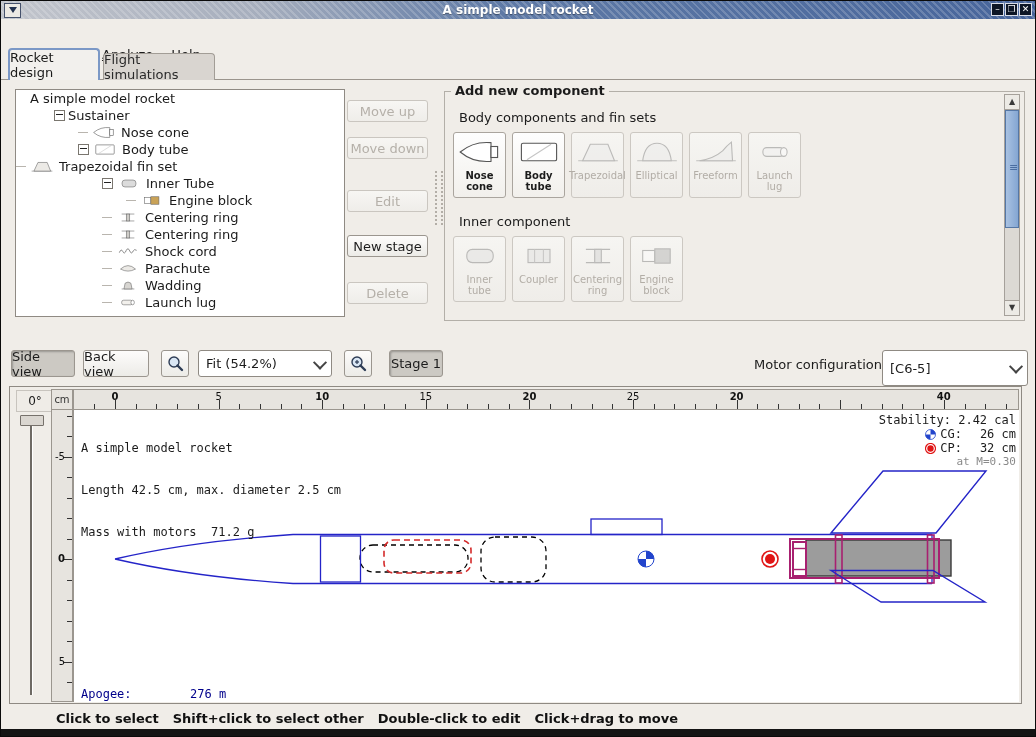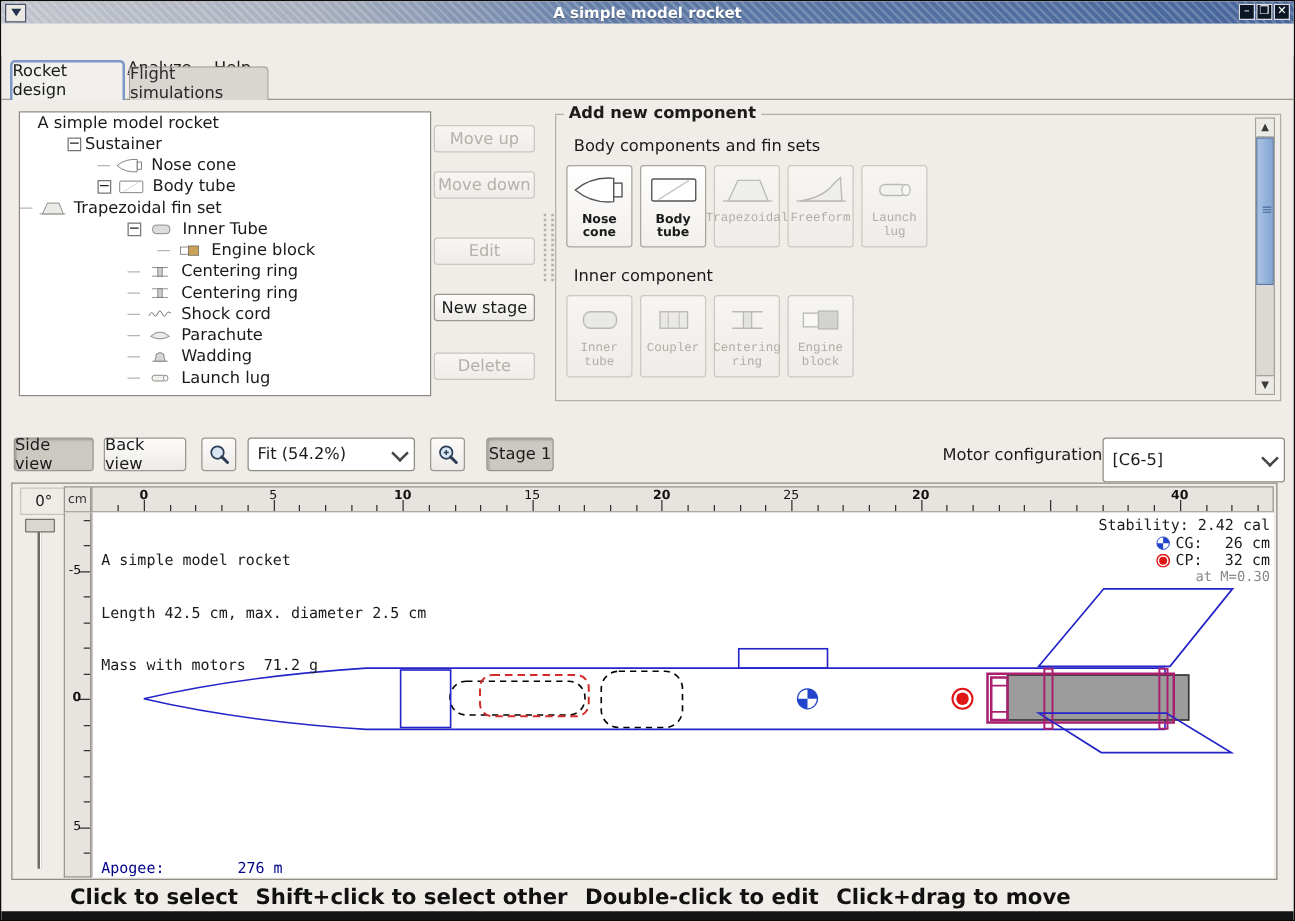--- a/index.html
+++ b/index.html
@@ -57,21 +57,21 @@
     border:1px solid #b3afa8;}
   #addcomp-title{position:absolute;left:6px;top:-9px;background:#f0ede8;padding:0 4px;
     font-size:13px;font-weight:bold;}
   .section-label{position:absolute;left:14px;font-size:13px;}
   .comp-row{position:absolute;left:8px;display:flex;gap:6px;}
   .comp-btn{width:53px;height:66px;box-sizing:border-box;border:1px solid #aaa59e;border-radius:3px;
     background:linear-gradient(#fefefe,#f2f0ec);display:flex;flex-direction:column;align-items:center;
     justify-content:flex-start;padding-top:4px;}
   .comp-btn .comp-icon{width:44px;height:30px;}
   .comp-btn .comp-label{font-size:10px;font-weight:bold;text-align:center;line-height:11px;margin-top:3px;}
-  .comp-btn.disabled{border-color:#ccc8c2;background:linear-gradient(#f6f5f2,#efede9);font-family:Liberation Mono, monospace;}
+  .comp-btn.disabled{border-color:#ccc8c2;background:linear-gradient(#f6f5f2,#efede9);}
   .comp-btn.disabled .comp-label{color:#b2ada6;font-weight:normal;}
   .comp-btn.disabled .comp-icon{opacity:.4;filter:grayscale(1);}
   
   #vscroll{position:absolute;right:4px;top:2px;width:16px;height:222px;background:#dcd9d4;
     border:1px solid #a5a09a;box-sizing:border-box;}
   .scroll-arrow{position:absolute;left:0;width:14px;height:14px;background:#eceae5;
     border-bottom:1px solid #a5a09a;text-align:center;font-size:8px;line-height:14px;color:#3a3a3a;}
   #vscroll .down{bottom:0;border-top:1px solid #a5a09a;border-bottom:none;}
   #scroll-thumb{position:absolute;left:0;top:15px;width:14px;height:118px;
     background:linear-gradient(to right,#a9c2e2,#84a6d2);border:1px solid #5577a5;box-sizing:border-box;}
@@ -113,21 +113,21 @@
   #stab-block{position:absolute;right:3px;top:3px;font-size:12px;line-height:14px;text-align:right;}
   .stab-row{display:flex;justify-content:flex-end;align-items:center;gap:4px;white-space:pre;}
   .stab-val{display:inline-block;width:50px;text-align:right;}
   #mach-note{color:#8a8a8a;font-size:11px;}
   #flight-block{position:absolute;left:7px;top:249px;font-size:12px;line-height:14px;
     color:#00008b;white-space:pre;}
   #flight-block .fl{display:inline-block;width:109px;}
   
   #statusbar{position:absolute;left:0;top:706px;width:100%;height:22px;display:flex;
     align-items:center;padding-left:55px;gap:14px;box-sizing:border-box;}
-  #statusbar span{font-size:17px;font-weight:bold;color:#111;}
+  #statusbar span{font-size:13px;font-weight:bold;color:#111;}
   #bottom-strip{position:absolute;left:0;bottom:0;width:100%;height:7px;background:#141414;}
 </style>
 </head>
 <body>
 
 <div id="window">
 
   <div id="titlebar">
     <div class="stripes"></div>
     <div id="app-icon">
@@ -273,20 +273,27 @@
               <line x1="9" y1="20" x2="31" y2="6" stroke="#c5c5c5"></line>
             </svg></span>
           <span class="comp-label">Body tube</span>
         </div>
         <div class="comp-btn disabled">
           <span class="comp-icon"><svg width="44" height="30" viewBox="0 0 40 26" preserveAspectRatio="xMidYMid meet">
               <line x1="2" y1="21" x2="38" y2="21" stroke="#777"></line>
               <path d="M6 21 L13 6 L29 6 L35 21 Z" fill="#eceae6" stroke="#666"></path>
             </svg></span>
           <span class="comp-label">Trapezoidal</span>
+        </div>
+        <div class="comp-btn disabled">
+          <span class="comp-icon"><svg width="44" height="30" viewBox="0 0 40 26" preserveAspectRatio="xMidYMid meet">
+              <line x1="2" y1="21" x2="38" y2="21" stroke="#777"></line>
+              <path d="M7 21 Q9 5 20 5 Q31 5 33 21 Z" fill="#eceae6" stroke="#666"></path>
+            </svg></span>
+          <span class="comp-label">Elliptical</span>
         </div>
         <div class="comp-btn disabled">
           <span class="comp-icon"><svg width="44" height="30" viewBox="0 0 40 26" preserveAspectRatio="xMidYMid meet">
               <line x1="2" y1="21" x2="38" y2="21" stroke="#777"></line>
               <path d="M5 21 Q18 19 26 12 Q30 7 34 4 L35 21 Z" fill="#eceae6" stroke="#666"></path>
             </svg></span>
           <span class="comp-label">Freeform</span>
         </div>
         <div class="comp-btn disabled">
           <span class="comp-icon"><svg width="44" height="30" viewBox="0 0 40 26" preserveAspectRatio="xMidYMid meet">

